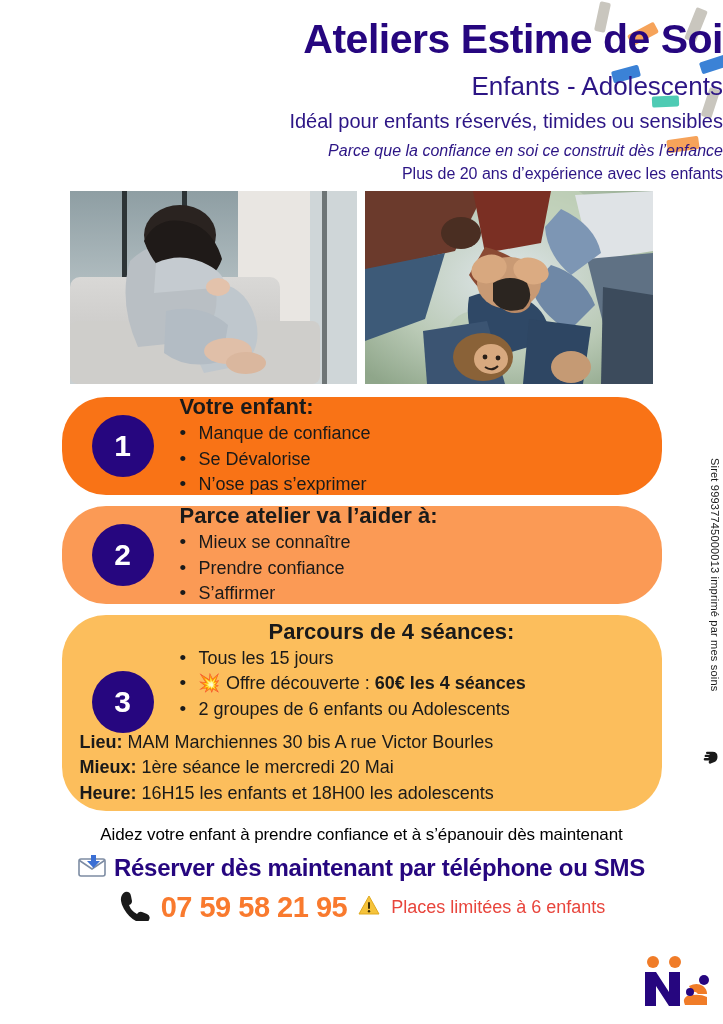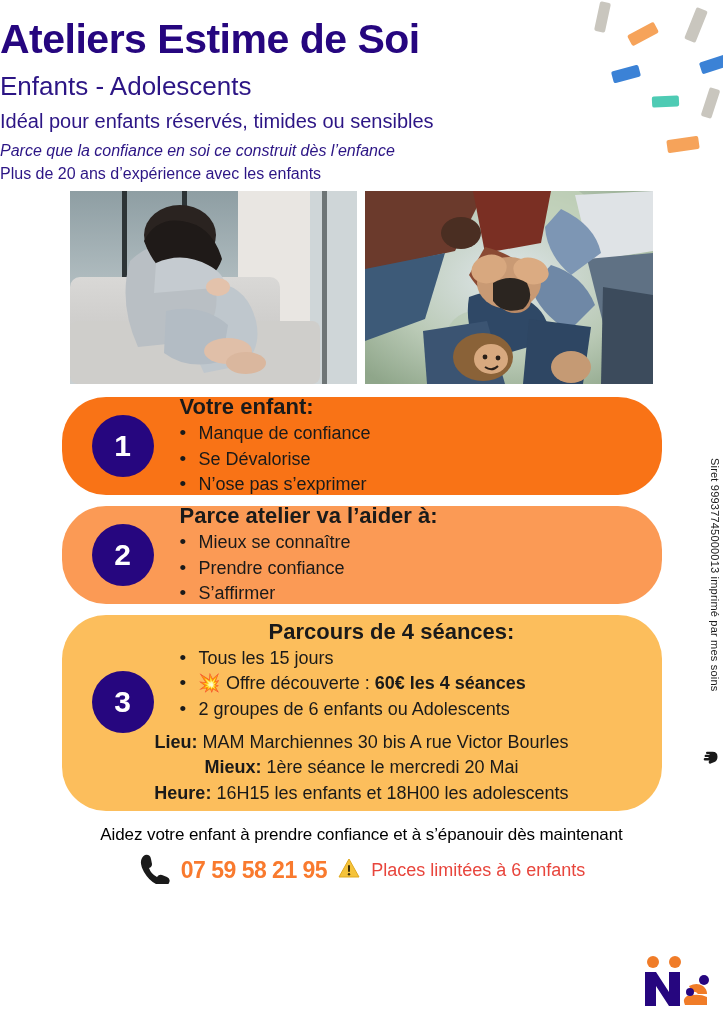--- a/index.html
+++ b/index.html
@@ -11,21 +11,21 @@
     position: relative;
     overflow: hidden;
   }
 
   .page { position: relative; width: 723px; height: 1024px; background: #fff; }
 
   
   .confetti { position: absolute; border-radius: 2px; }
 
   
-  .header { text-align: left; padding-top: 18px; position: relative; z-index: 3; }
+  .header { text-align: right; padding-top: 18px; position: relative; z-index: 3; }
   .title {
     font-size: 41px; font-weight: 800; color: #26067F;
     letter-spacing: -0.5px; line-height: 1.05;
   }
   .subtitle {
     font-size: 26px; color: #2C1585; margin-top: 10px; font-weight: 400;
   }
   .tagline {
     font-size: 20px; color: #2C1585; margin-top: 8px; font-weight: 400;
   }
@@ -86,42 +86,42 @@
     font-size: 18px; color: #1A1A1A; line-height: 1.42;
     position: relative; padding-left: 19px;
   }
   .bullets li::before {
     content: "\2022";
     position: absolute; left: 0; top: -1px;
     font-size: 19px;
   }
   .bullets li b { font-weight: 800; }
 
-  .details { margin-top: 7px; margin-left: -100px; text-align: center; }
+  .details { margin-top: 7px; margin-left: -100px; }
   .details .row { font-size: 18px; color: #1A1A1A; line-height: 1.44; }
   .details .row b { font-weight: 800; }
 
   
   .footer { text-align: center; margin-top: 14px; }
   .footer-line {
     font-size: 17px; color: #000000; letter-spacing: -0.1px;
   }
   .reserve-line {
     display: flex; align-items: center; justify-content: center;
     gap: 8px; margin-top: 9px;
   }
   .reserve-text {
     font-size: 24px; font-weight: 800; color: #26067F; letter-spacing: -0.3px;
   }
   .phone-line {
     display: flex; align-items: center; justify-content: center;
     gap: 11px; margin-top: 7px;
   }
   .phone-number {
-    font-size: 23px; font-weight: 800; color: #F97A2E; letter-spacing: -0.5px;
+    font-size: 29px; font-weight: 800; color: #F97A2E; letter-spacing: -0.5px;
   }
   .limit-text { font-size: 18px; color: #E8453C; }
 
   
   .siret {
     position: absolute;
     right: 2px; top: 458px;
     writing-mode: vertical-rl;
     font-size: 11px;
     color: #1A1A1A;
@@ -276,20 +276,30 @@
           <div class="row"><b>Mieux:</b> <span>1ère séance le mercredi 20 Mai</span></div>
           <div class="row"><b>Heure:</b> <span>16H15 les enfants et 18H00 les adolescents</span></div>
         </div>
       </div>
     </div>
   </div>
 
   <div class="footer">
     <div class="footer-line">Aidez votre enfant à prendre confiance et à s’épanouir dès maintenant</div>
 
+    <div class="reserve-line">
+      <span>
+        <svg width="28" height="22" viewBox="0 0 28 22" aria-hidden="true">
+          <rect x="1" y="4" width="26" height="17" rx="2" fill="#ffffff" stroke="#7d8ca3" stroke-width="1.6"></rect>
+          <path d="M1.5 5.5 L14 14 L26.5 5.5" fill="none" stroke="#7d8ca3" stroke-width="1.6"></path>
+          <path d="M13 0 h5 v6 h4 l-6.5 7 L9 6 h4 z" fill="#3b6fd4"></path>
+        </svg>
+      </span>
+      <span class="reserve-text">Réserver dès maintenant par téléphone ou SMS</span>
+    </div>
 
     <div class="phone-line">
       <span>
         <svg width="32" height="32" viewBox="0 0 32 32" aria-hidden="true">
           <path d="M7 3 q5 -1 6 4 l1 5 q0 3 -3 4 q2 6 8 9 q2 -3 5 -2 l5 2 q4 2 2 6 q-2 4 -7 3 Q13 32 6 20 Q1 11 4 6 q1 -2 3 -3 z" fill="#1a1a1a"></path>
         </svg>
       </span>
       <span class="phone-number">07 59 58 21 95</span>
       <span>
         <svg width="22" height="20" viewBox="0 0 22 20" aria-hidden="true">

